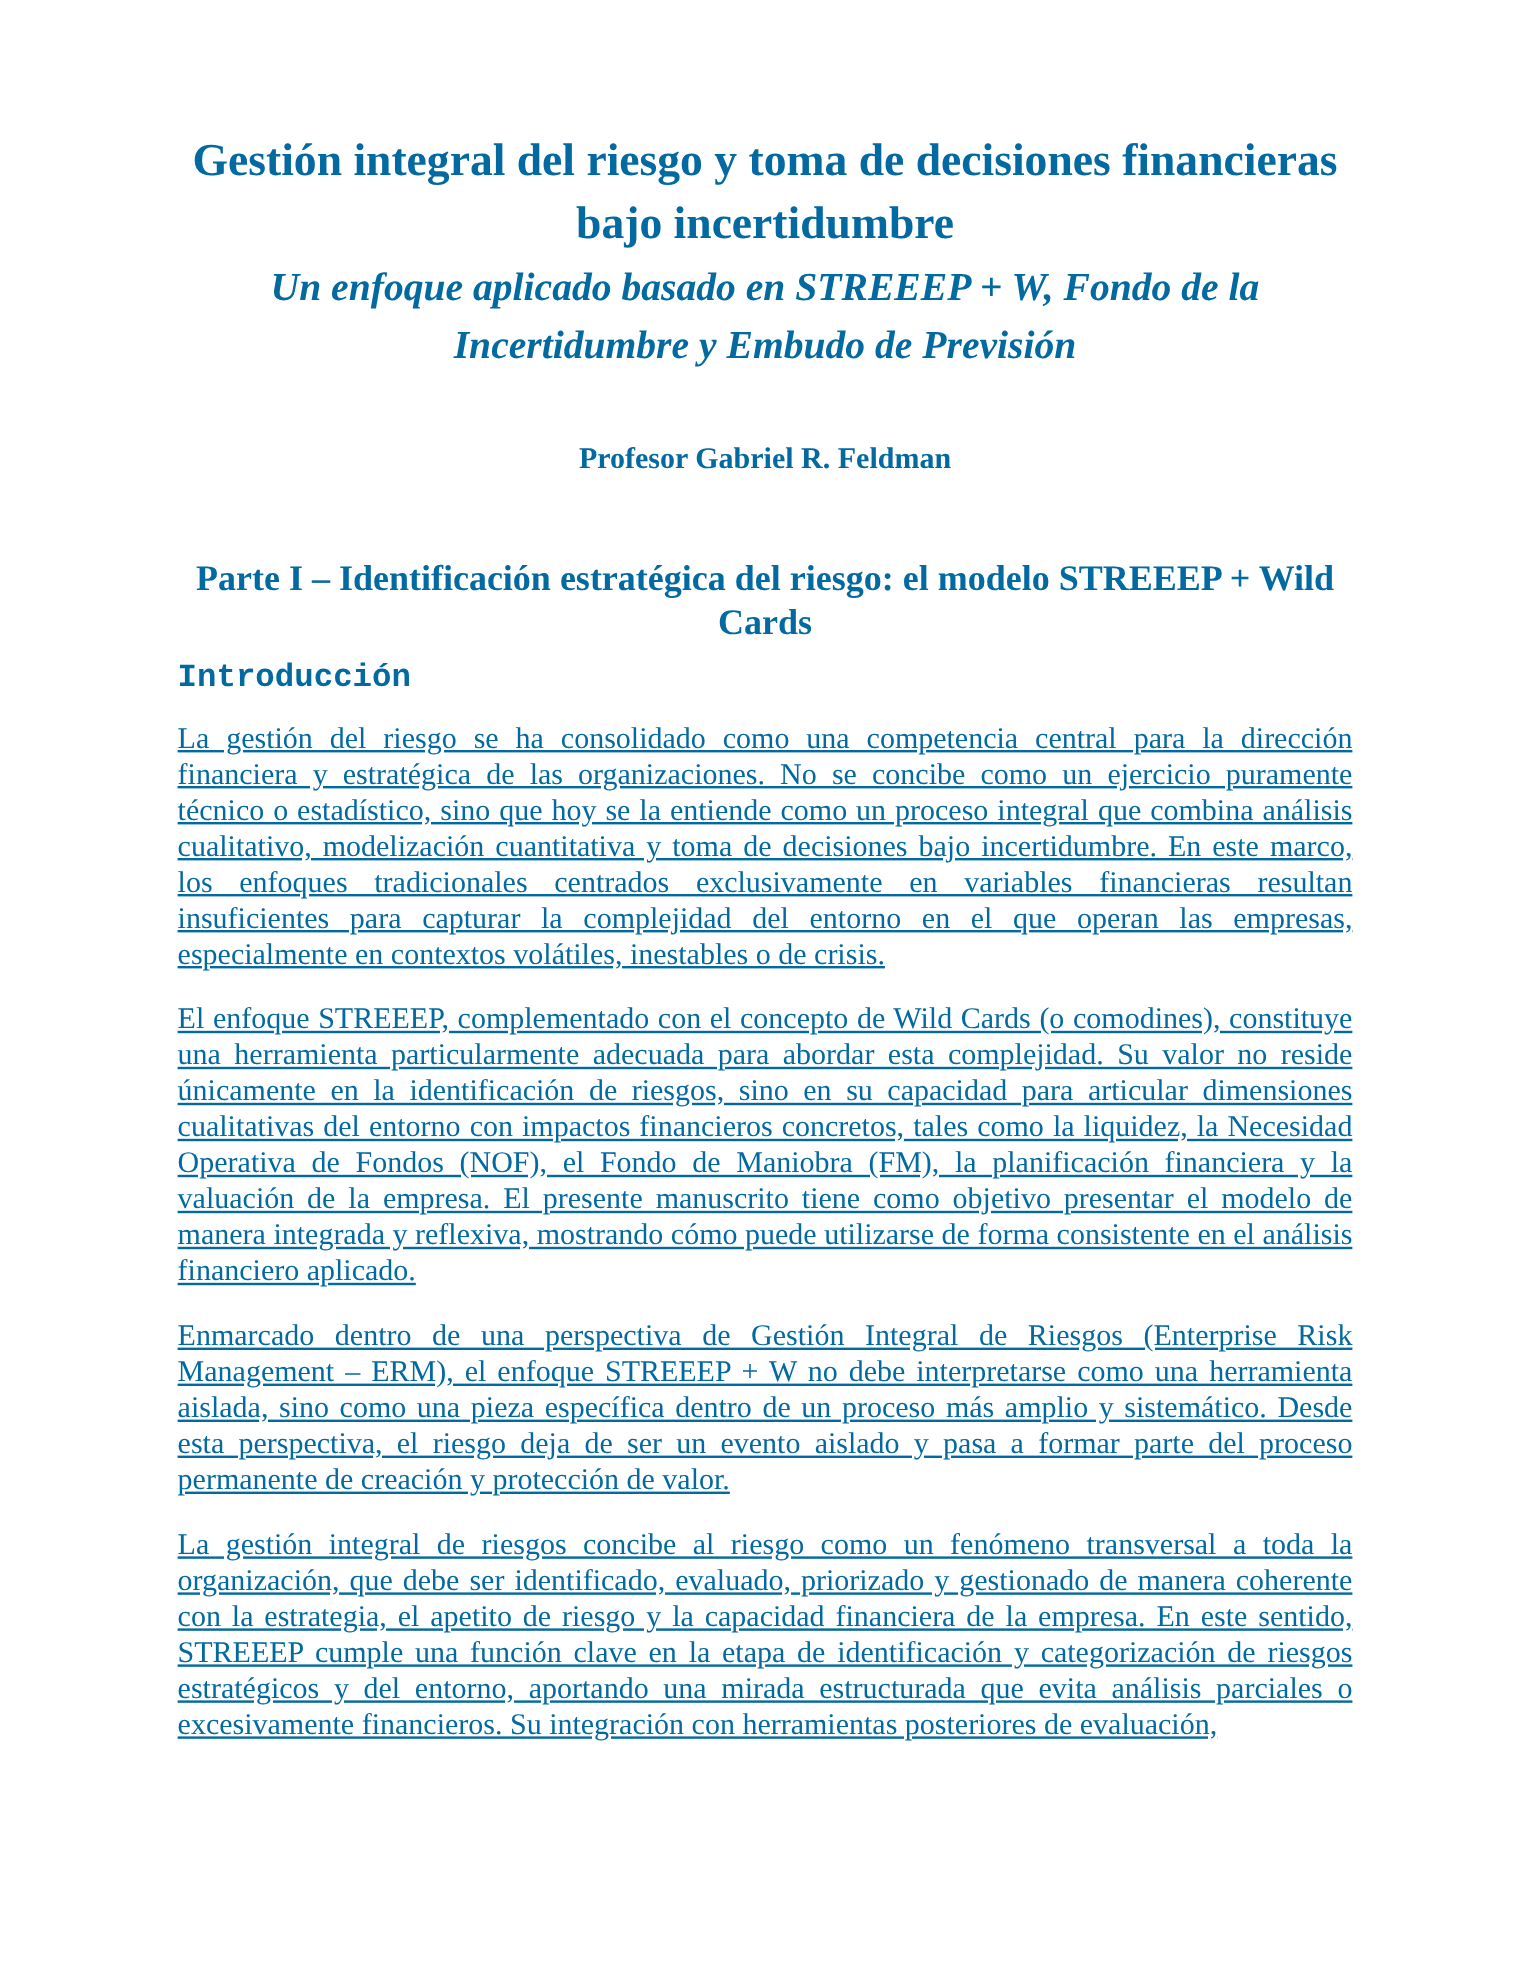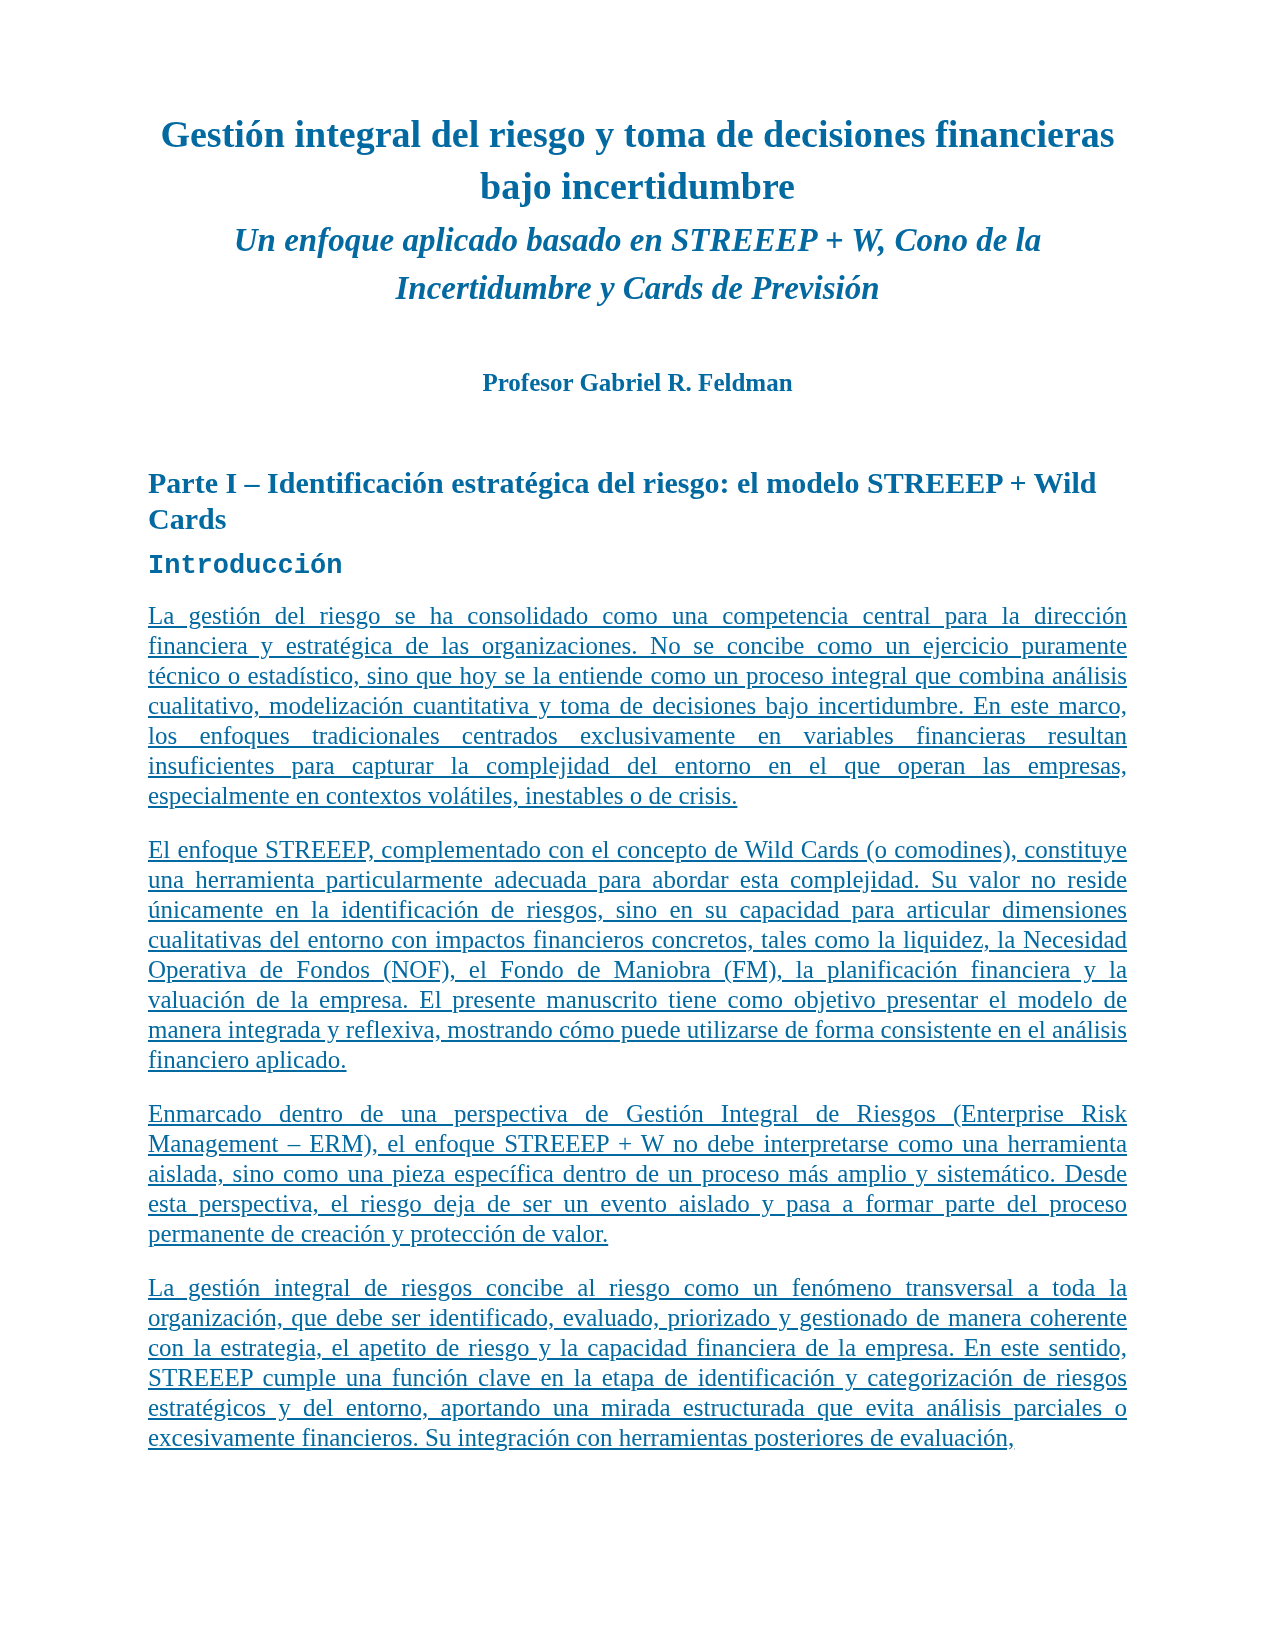--- a/index.html
+++ b/index.html
@@ -39,21 +39,21 @@
     font-size: 25px;
     font-weight: bold;
     line-height: 30px;
     text-align: center;
   }
   .part-heading {
     margin: 67px 0 0 0;
     font-size: 30px;
     font-weight: bold;
     line-height: 36px;
-    text-align: left;
+    text-align: center;
   }
   .section-heading {
     margin: 14px 0 0 0;
     font-size: 27px;
     font-weight: bold;
     line-height: 30px;
     text-align: left;
     font-family: Liberation Mono, monospace;
   }
   .body-text p {
@@ -66,21 +66,21 @@
   .body-text p:first-child {
     margin-top: 20px;
   }
 </style>
 </head>
 <body>
 
 <div class="page">
   <h1 class="doc-title">Gestión integral del riesgo y toma de decisiones financieras bajo incertidumbre</h1>
 
-  <h2 class="doc-subtitle">Un enfoque aplicado basado en STREEEP + W, Cono de la Incertidumbre y Cards de Previsión</h2>
+  <h2 class="doc-subtitle">Un enfoque aplicado basado en STREEEP + W, Fondo de la Incertidumbre y Embudo de Previsión</h2>
 
   <p class="author">Profesor Gabriel R. Feldman</p>
 
   <h2 class="part-heading">Parte I – Identificación estratégica del riesgo: el modelo STREEEP + Wild Cards</h2>
 
   <h3 class="section-heading">Introducción</h3>
 
   <div class="body-text">
     <p>La gestión del riesgo se ha consolidado como una competencia central para la dirección financiera y estratégica de las organizaciones. No se concibe como un ejercicio puramente técnico o estadístico, sino que hoy se la entiende como un proceso integral que combina análisis cualitativo, modelización cuantitativa y toma de decisiones bajo incertidumbre. En este marco, los enfoques tradicionales centrados exclusivamente en variables financieras resultan insuficientes para capturar la complejidad del entorno en el que operan las empresas, especialmente en contextos volátiles, inestables o de crisis.</p>
     <p>El enfoque STREEEP, complementado con el concepto de Wild Cards (o comodines), constituye una herramienta particularmente adecuada para abordar esta complejidad. Su valor no reside únicamente en la identificación de riesgos, sino en su capacidad para articular dimensiones cualitativas del entorno con impactos financieros concretos, tales como la liquidez, la Necesidad Operativa de Fondos (NOF), el Fondo de Maniobra (FM), la planificación financiera y la valuación de la empresa. El presente manuscrito tiene como objetivo presentar el modelo de manera integrada y reflexiva, mostrando cómo puede utilizarse de forma consistente en el análisis financiero aplicado.</p>

